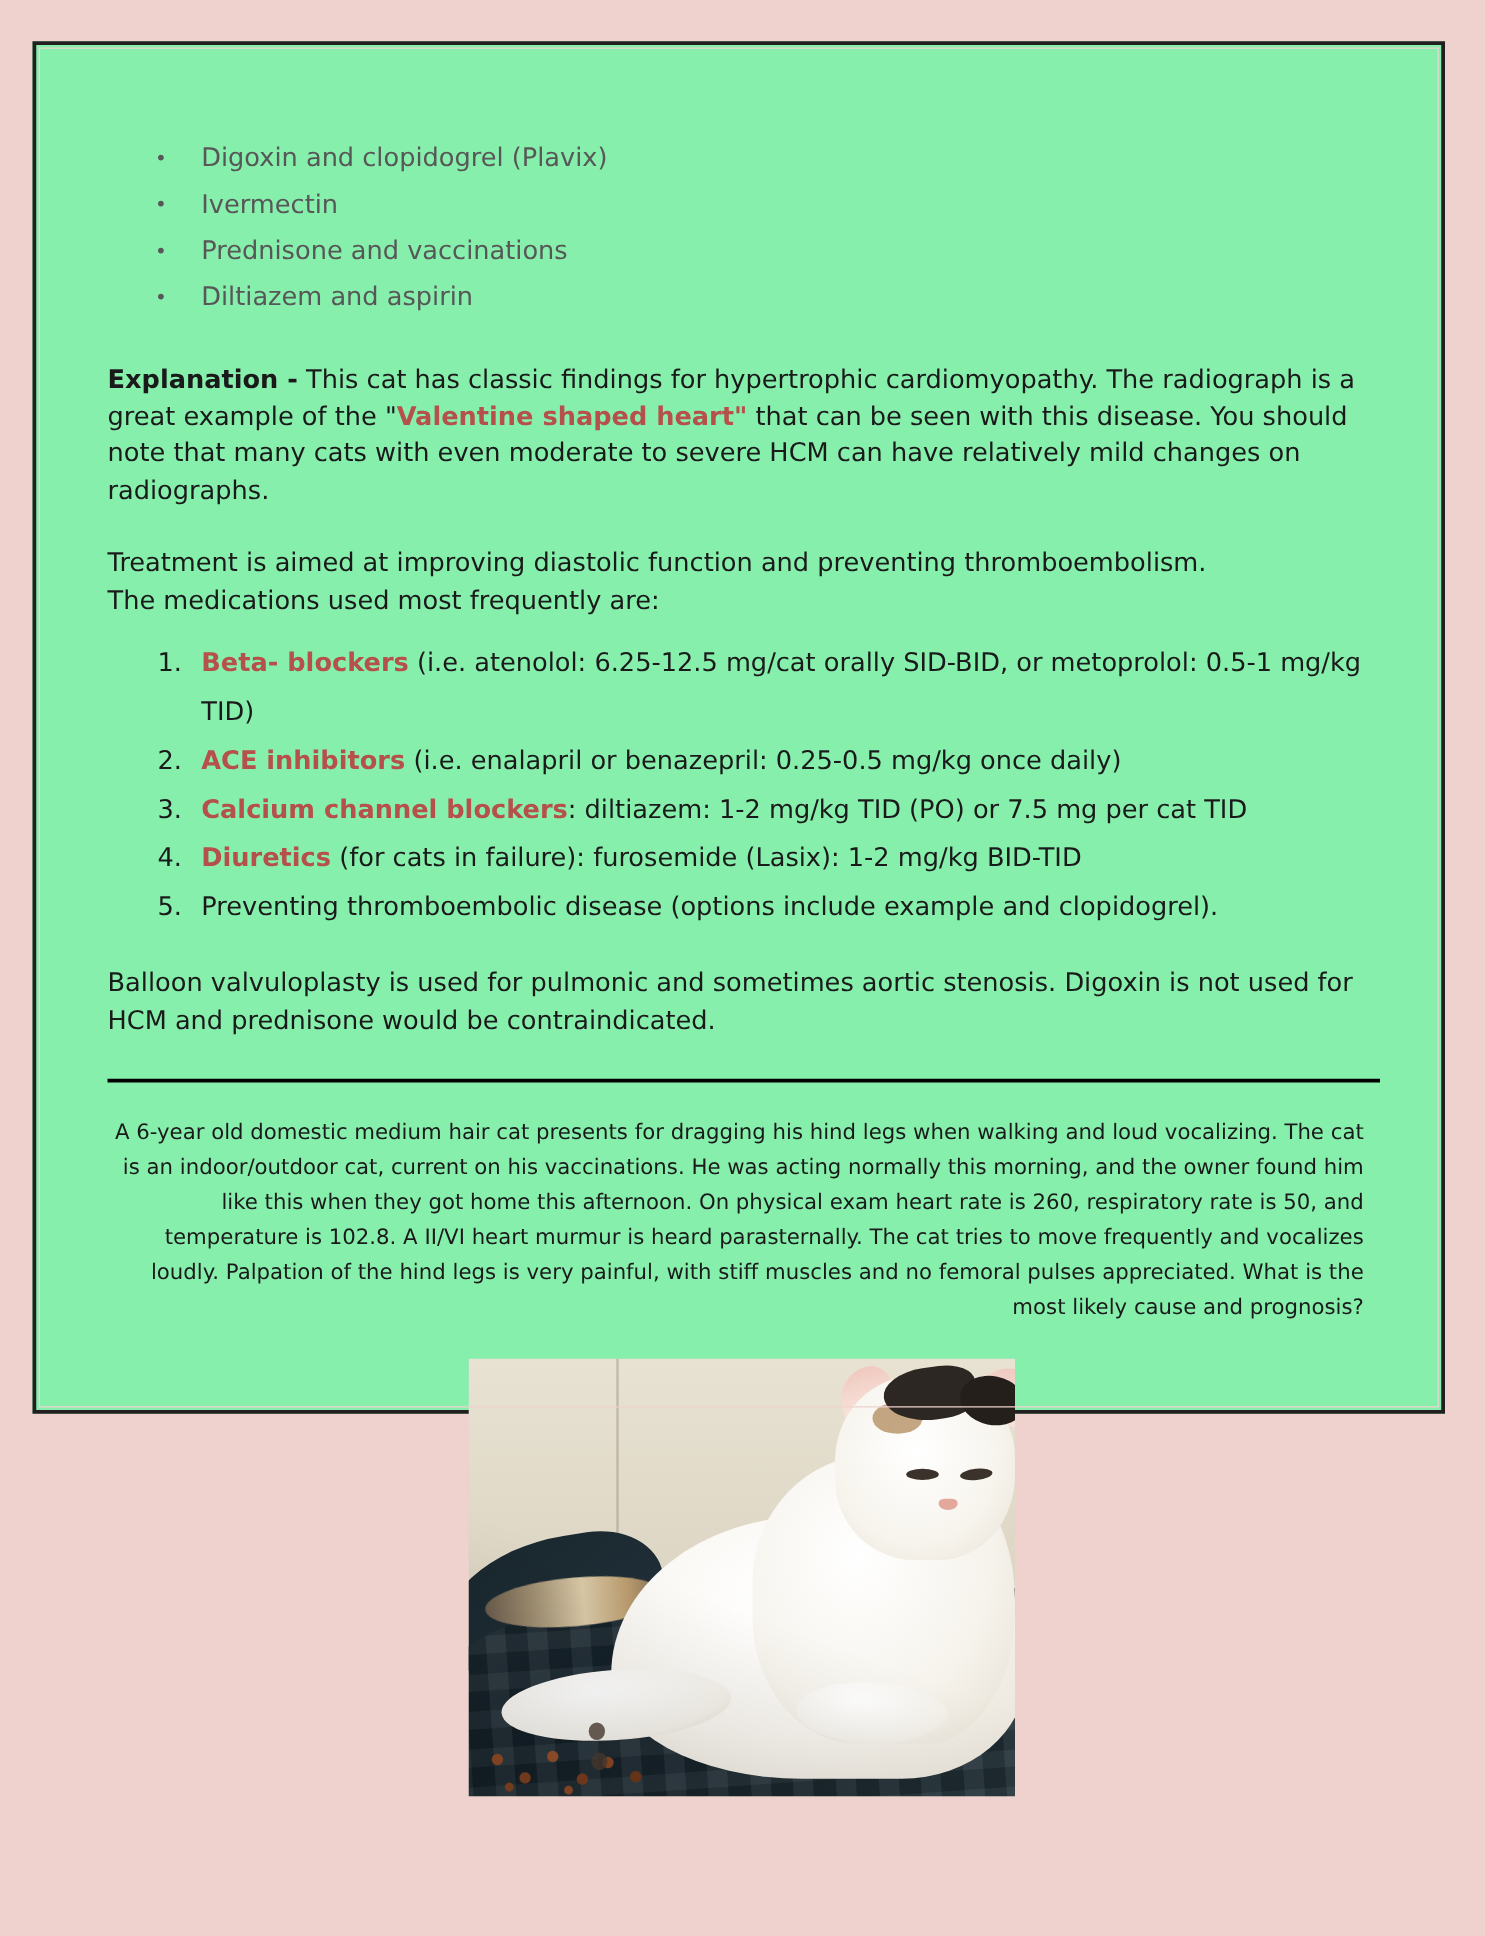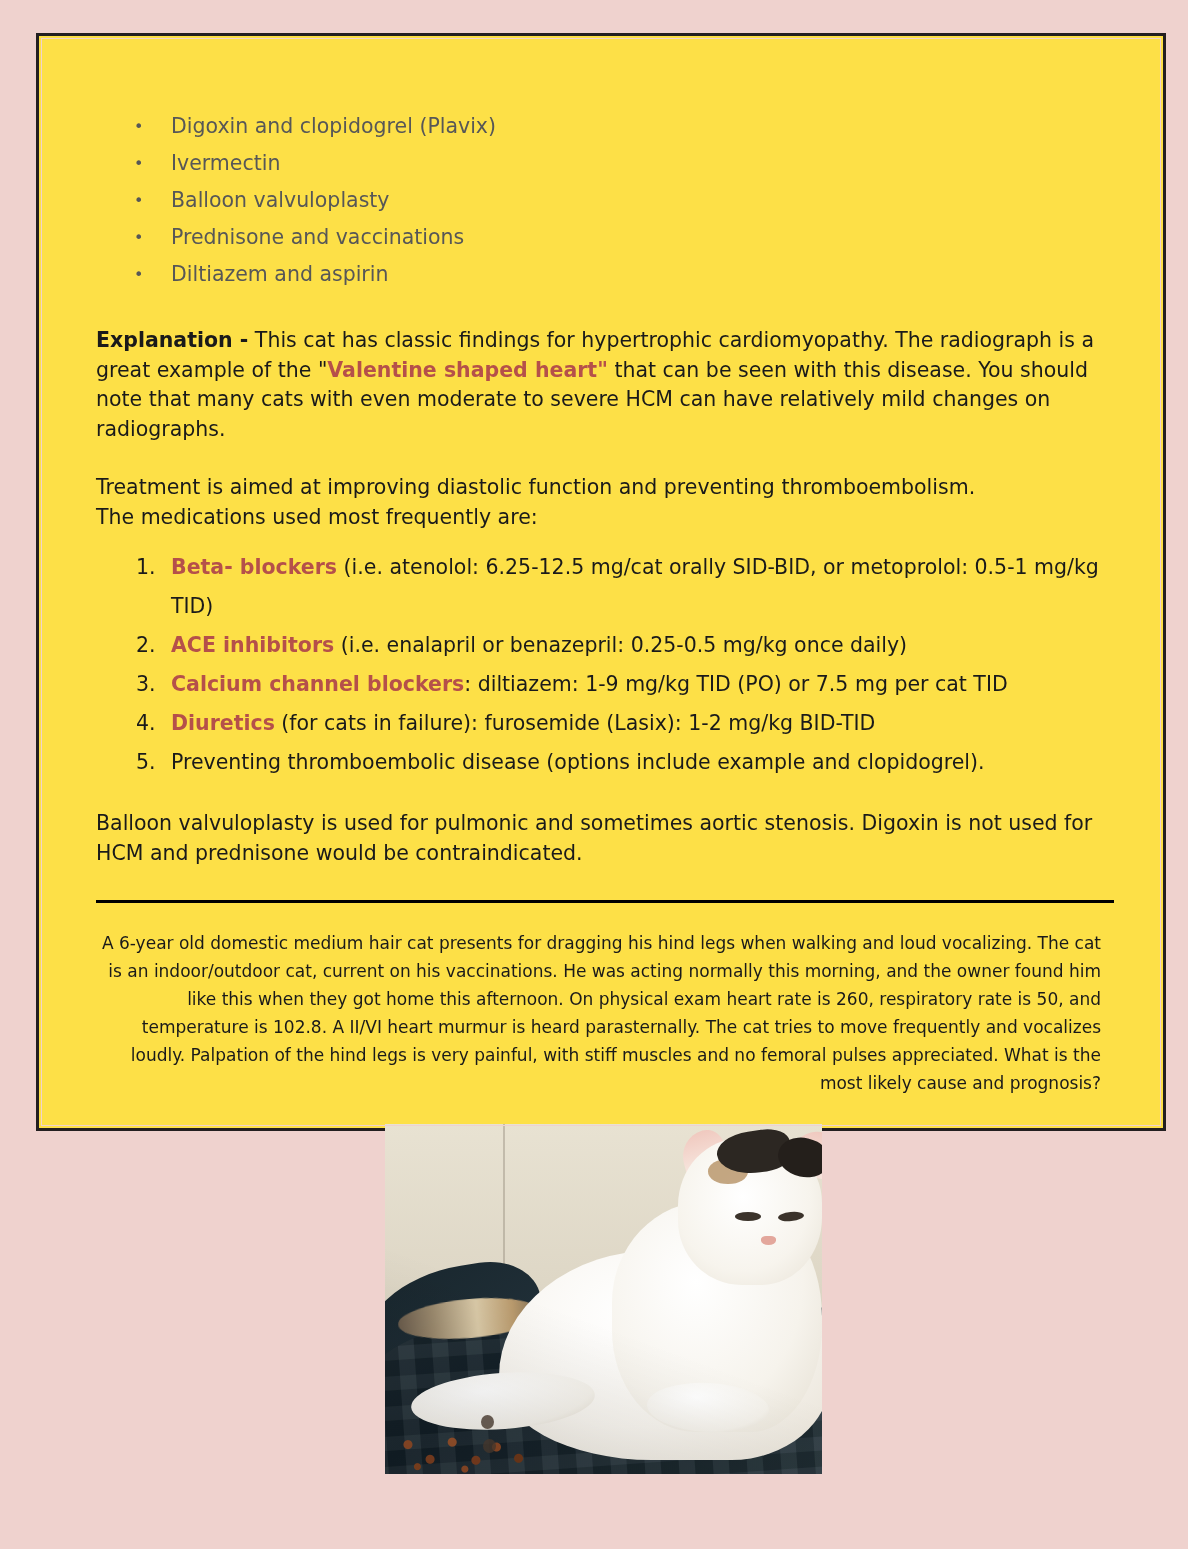--- a/index.html
+++ b/index.html
@@ -10,27 +10,27 @@
     width: 1188px;
     height: 1549px;
     background: #efd2ce;
     font-family: "DejaVu Sans", sans-serif;
     overflow: hidden;
   }
 
   
   .page-frame {
     position: absolute;
-    left: 36px;
+    left: 26px;
     top: 33px;
     width: 1130px;
     height: 1098px;
     border: 3px solid #231f20;
     box-sizing: border-box;
-    background: #fde047;
+    background: #86efac;
   }
   .page-frame::after {
     content: "";
     position: absolute;
     left: 2px;
     top: 2px;
     right: 2px;
     bottom: 2px;
     border: 1px solid #efd2ce;
     pointer-events: none;
@@ -329,33 +329,32 @@
 </style>
 </head>
 <body>
 
 <div class="page-frame">
   <div class="content">
 
     <ul class="options">
       <li>Digoxin and clopidogrel (Plavix)</li>
       <li>Ivermectin</li>
-      <li>Balloon valvuloplasty</li>
       <li>Prednisone and vaccinations</li>
       <li>Diltiazem and aspirin</li>
     </ul>
 
     <p class="para explanation"><span class="bold">Explanation -</span><span> This cat has classic findings for hypertrophic cardiomyopathy. The radiograph is a great example of the "</span><span class="accent">Valentine shaped heart"</span><span> that can be seen with this disease. You should note that many cats with even moderate to severe HCM can have relatively mild changes on radiographs.</span></p>
 
     <p class="para treatment"><span>Treatment is aimed at improving diastolic function and preventing thromboembolism.</span><br><span>The medications used most frequently are:</span></p>
 
     <ol class="meds">
       <li><span class="accent">Beta- blockers</span><span> (i.e. atenolol: 6.25-12.5 mg/cat orally SID-BID, or metoprolol: 0.5-1 mg/kg TID)</span></li>
       <li><span class="accent">ACE inhibitors</span><span> (i.e. enalapril or benazepril: 0.25-0.5 mg/kg once daily)</span></li>
-      <li><span class="accent">Calcium channel blockers</span><span>: diltiazem: 1-9 mg/kg TID (PO) or 7.5 mg per cat TID</span></li>
+      <li><span class="accent">Calcium channel blockers</span><span>: diltiazem: 1-2 mg/kg TID (PO) or 7.5 mg per cat TID</span></li>
       <li><span class="accent">Diuretics</span><span> (for cats in failure): furosemide (Lasix): 1-2 mg/kg BID-TID</span></li>
       <li><span class="accent"></span><span>Preventing thromboembolic disease (options include example and clopidogrel).</span></li>
     </ol>
 
     <p class="para closing">Balloon valvuloplasty is used for pulmonic and sometimes aortic stenosis. Digoxin is not used for HCM and prednisone would be contraindicated.</p>
 
     <hr class="divider">
 
     <p class="question-body">A 6-year old domestic medium hair cat presents for dragging his hind legs when walking and loud vocalizing. The cat is an indoor/outdoor cat, current on his vaccinations. He was acting normally this morning, and the owner found him like this when they got home this afternoon. On physical exam heart rate is 260, respiratory rate is 50, and temperature is 102.8. A II/VI heart murmur is heard parasternally. The cat tries to move frequently and vocalizes loudly. Palpation of the hind legs is very painful, with stiff muscles and no femoral pulses appreciated. What is the most likely cause and prognosis?</p>
 

